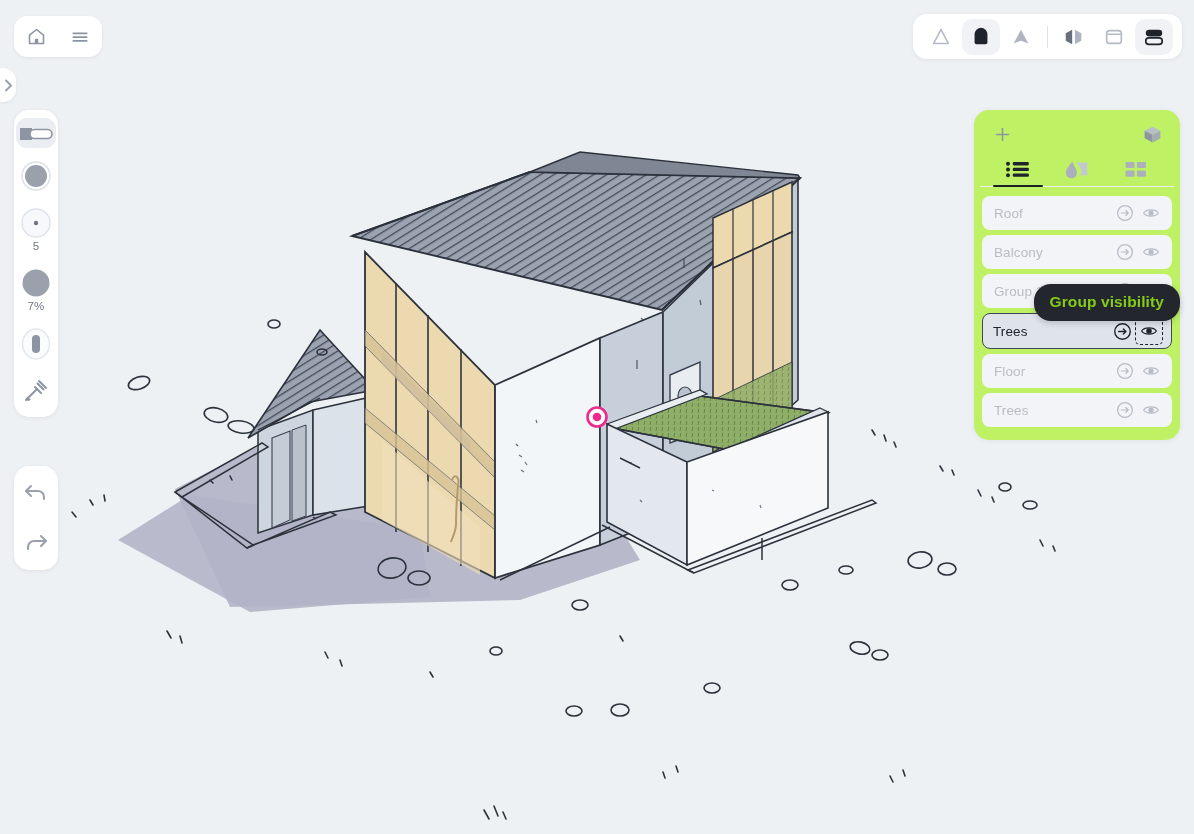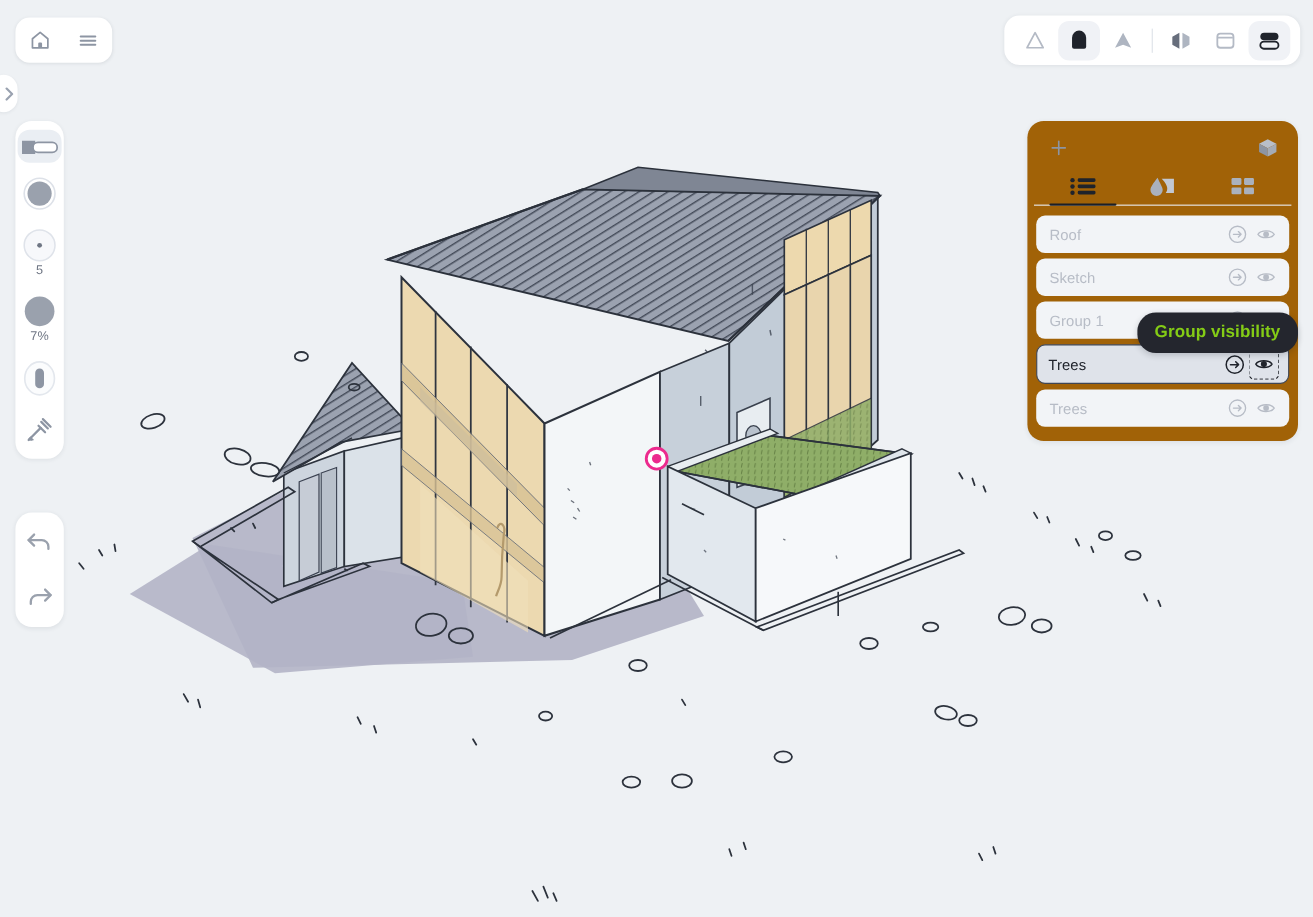--- a/index.html
+++ b/index.html
@@ -95,22 +95,22 @@
     border-radius: 10px; cursor: pointer;
   }
   .vt-btn.selected { background: #f0f2f6; }
   .vt-sep {
     width: 1px; height: 22px; background: #dde1e8; margin: 0 5px;
   }
 
   
   .layers-panel {
     position: absolute; right: 14px; top: 110px;
-    width: 246px;
-    background: #a16207;
+    width: 206px;
+    background: #bef264;
     border-radius: 15px;
     box-shadow: 0 1px 5px rgba(40,50,70,.08);
     padding-bottom: 8px;
     z-index: 18;
   }
   .lp-head {
     display: flex; align-items: center; justify-content: space-between;
     padding: 9px 14px 3px 14px;
     height: 42px;
   }
@@ -574,21 +574,21 @@
       </span>
       <span class="layer-act">
         <svg width="18" height="18" viewBox="0 0 22 22">
           <path d="M2 11 C5 6 17 6 20 11 C17 16 5 16 2 11 Z" fill="none" stroke="#b7bcc6" stroke-width="1.5"></path>
           <circle cx="11" cy="11" r="3.2" fill="#b7bcc6"></circle>
         </svg>
       </span>
     </div>
 
     <div class="layer-row">
-      <span class="layer-name">Sketch</span>
+      <span class="layer-name">Balcony</span>
       <span class="layer-act">
         <svg width="18" height="18" viewBox="0 0 22 22">
           <circle cx="11" cy="11" r="9" fill="none" stroke="#b7bcc6" stroke-width="1.5"></circle>
           <path d="M6.5 11 H15 M12 8 L15 11 L12 14" stroke="#b7bcc6" stroke-width="1.5" fill="none" stroke-linecap="round" stroke-linejoin="round"></path>
         </svg>
       </span>
       <span class="layer-act">
         <svg width="18" height="18" viewBox="0 0 22 22">
           <path d="M2 11 C5 6 17 6 20 11 C17 16 5 16 2 11 Z" fill="none" stroke="#b7bcc6" stroke-width="1.5"></path>
           <circle cx="11" cy="11" r="3.2" fill="#b7bcc6"></circle>
@@ -621,20 +621,35 @@
         </svg>
       </span>
       <span class="layer-act focus-ring">
         <svg width="18" height="18" viewBox="0 0 22 22">
           <path d="M2 11 C5 6 17 6 20 11 C17 16 5 16 2 11 Z" fill="none" stroke="#20242c" stroke-width="1.6"></path>
           <circle cx="11" cy="11" r="3.4" fill="#20242c"></circle>
         </svg>
       </span>
     </div>
 
+    <div class="layer-row">
+      <span class="layer-name">Floor</span>
+      <span class="layer-act">
+        <svg width="18" height="18" viewBox="0 0 22 22">
+          <circle cx="11" cy="11" r="9" fill="none" stroke="#b7bcc6" stroke-width="1.5"></circle>
+          <path d="M6.5 11 H15 M12 8 L15 11 L12 14" stroke="#b7bcc6" stroke-width="1.5" fill="none" stroke-linecap="round" stroke-linejoin="round"></path>
+        </svg>
+      </span>
+      <span class="layer-act">
+        <svg width="18" height="18" viewBox="0 0 22 22">
+          <path d="M2 11 C5 6 17 6 20 11 C17 16 5 16 2 11 Z" fill="none" stroke="#b7bcc6" stroke-width="1.5"></path>
+          <circle cx="11" cy="11" r="3.2" fill="#b7bcc6"></circle>
+        </svg>
+      </span>
+    </div>
 
     <div class="layer-row">
       <span class="layer-name">Trees</span>
       <span class="layer-act">
         <svg width="18" height="18" viewBox="0 0 22 22">
           <circle cx="11" cy="11" r="9" fill="none" stroke="#b7bcc6" stroke-width="1.5"></circle>
           <path d="M6.5 11 H15 M12 8 L15 11 L12 14" stroke="#b7bcc6" stroke-width="1.5" fill="none" stroke-linecap="round" stroke-linejoin="round"></path>
         </svg>
       </span>
       <span class="layer-act">

